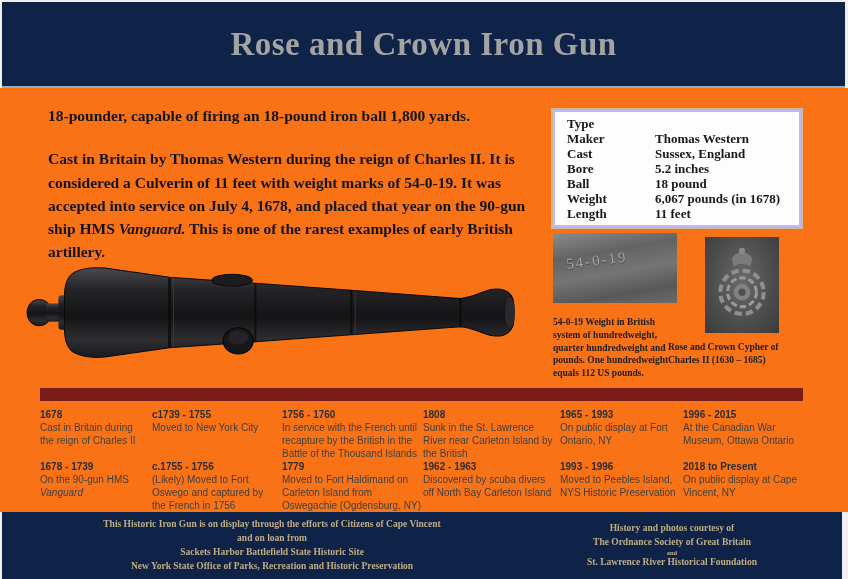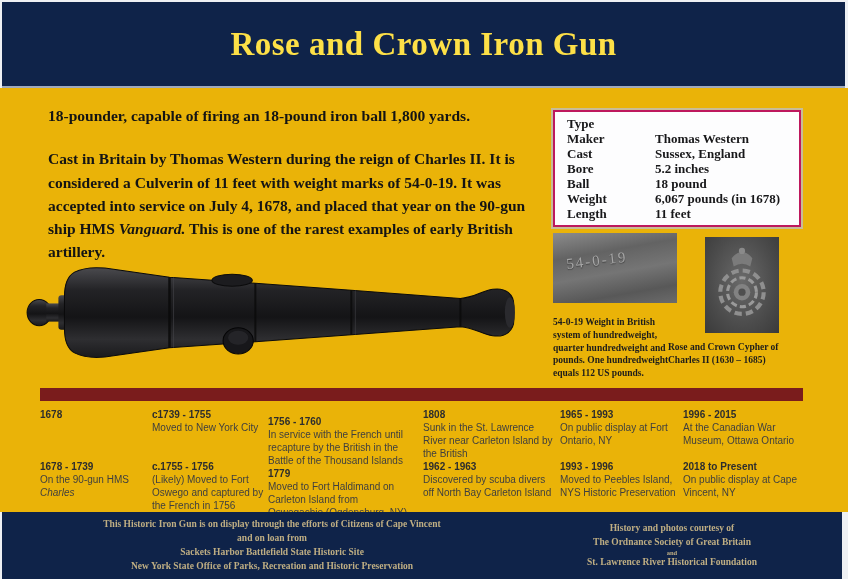--- a/index.html
+++ b/index.html
@@ -14,39 +14,39 @@
 
   
   .header{
     position:absolute;left:2px;top:2px;width:843px;height:84px;
     background:#0f2349;
     border-bottom:2px solid #9fa9bc;
     display:flex;align-items:center;justify-content:center;
   }
   .header h1{
     margin:8px;font-size:33px;font-weight:bold;letter-spacing:.5px;
-    color:#fde047;font-family:"Liberation Serif",serif;
+    color:#a3a3a3;font-family:"Liberation Serif",serif;
   }
 
   
   .body-area{
     position:absolute;left:0;top:88px;width:848px;height:424px;
-    background:#eab308;
+    background:#f97316;
   }
 
   .intro{
     position:absolute;left:48px;top:16px;width:500px;
     font-size:15.5px;font-weight:bold;color:#141414;line-height:1.5;
   }
   .intro .p2{margin-top:20px;}
 
   
   .spec-table{
     position:absolute;left:553px;top:22px;width:232px;
-    border:2px solid #be185d;
+    border:2px solid #c4b5fd;
     box-shadow:0 0 0 2px #c8bc98;
     background:#fdfdfe;
     padding:4px 0 4px 12px;
   }
   .spec-row{display:flex;font-size:13px;font-weight:bold;color:#18181a;line-height:15px;}
   .spec-label{width:88px;flex:none;}
   .spec-value{flex:1;}
 
   
   .cannon-wrap{position:absolute;left:18px;top:160px;width:505px;height:125px;}
@@ -79,21 +79,21 @@
   
   .red-bar{
     position:absolute;left:40px;top:300px;width:763px;height:13px;
     background:#7a1c1c;
   }
   .tl-entry{position:absolute;font-family:"Liberation Sans",sans-serif;font-size:10px;line-height:1.3;color:#3f3f3f;}
   .tl-date{font-weight:bold;color:#2d2d2d;}
   .r1{top:320px;} .r2{top:372px;}
   .c1{left:40px;width:100px;}
   .c2{left:152px;width:122px;}
-  .c3{left:268px;width:142px;margin-top:7px;}
+  .c3{left:282px;width:142px;}
   .c4{left:423px;width:135px;}
   .c5{left:560px;width:118px;}
   .c6{left:683px;width:128px;}
 
   
   .footer{
     position:absolute;left:2px;top:512px;width:840px;height:68px;
     background:#0f2349;
     display:flex;align-items:center;
   }
@@ -209,24 +209,25 @@
       </svg>
     </div>
 
     <div class="caption caption-weight">54-0-19 Weight in British system of hundredweight, quarter hundredweight and pounds. One hundredweight equals 112 US pounds.</div>
     <div class="caption caption-cypher">Rose and Crown Cypher of Charles II (1630 – 1685)</div>
 
     <div class="red-bar"></div>
 
     <div class="tl-entry r1 c1">
       <div class="tl-date">1678</div>
+      <div class="tl-desc">Cast in Britain during the reign of Charles II</div>
     </div>
     <div class="tl-entry r2 c1">
       <div class="tl-date">1678 - 1739</div>
-      <div class="tl-desc"><span>On the 90-gun HMS </span><i>Charles</i></div>
+      <div class="tl-desc"><span>On the 90-gun HMS </span><i>Vanguard</i></div>
     </div>
     <div class="tl-entry r1 c2">
       <div class="tl-date">c1739 - 1755</div>
       <div class="tl-desc">Moved to New York City</div>
     </div>
     <div class="tl-entry r2 c2">
       <div class="tl-date">c.1755 - 1756</div>
       <div class="tl-desc">(Likely) Moved to Fort Oswego and captured by the French in 1756</div>
     </div>
     <div class="tl-entry r1 c3">

